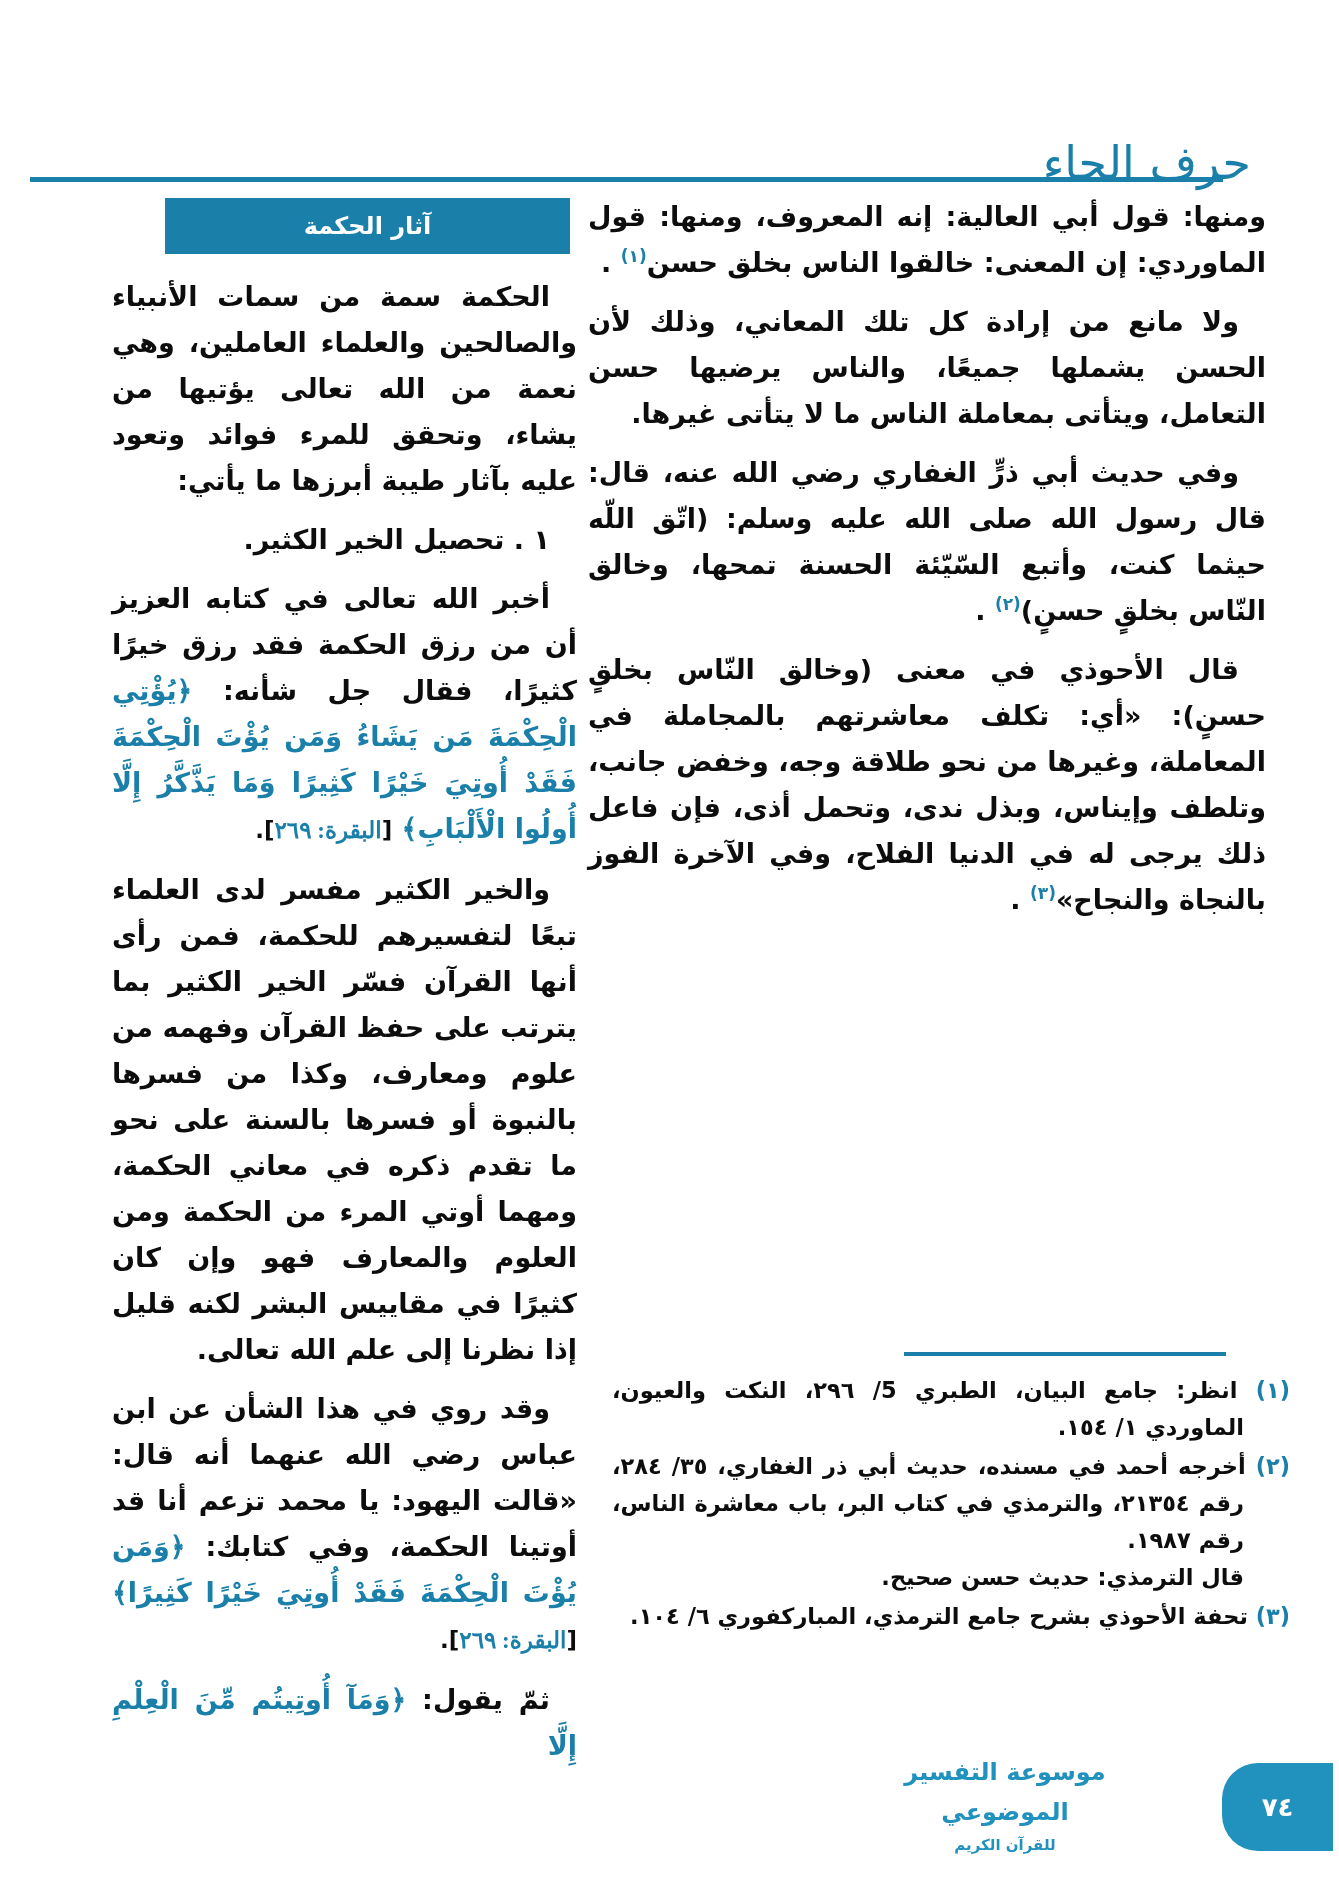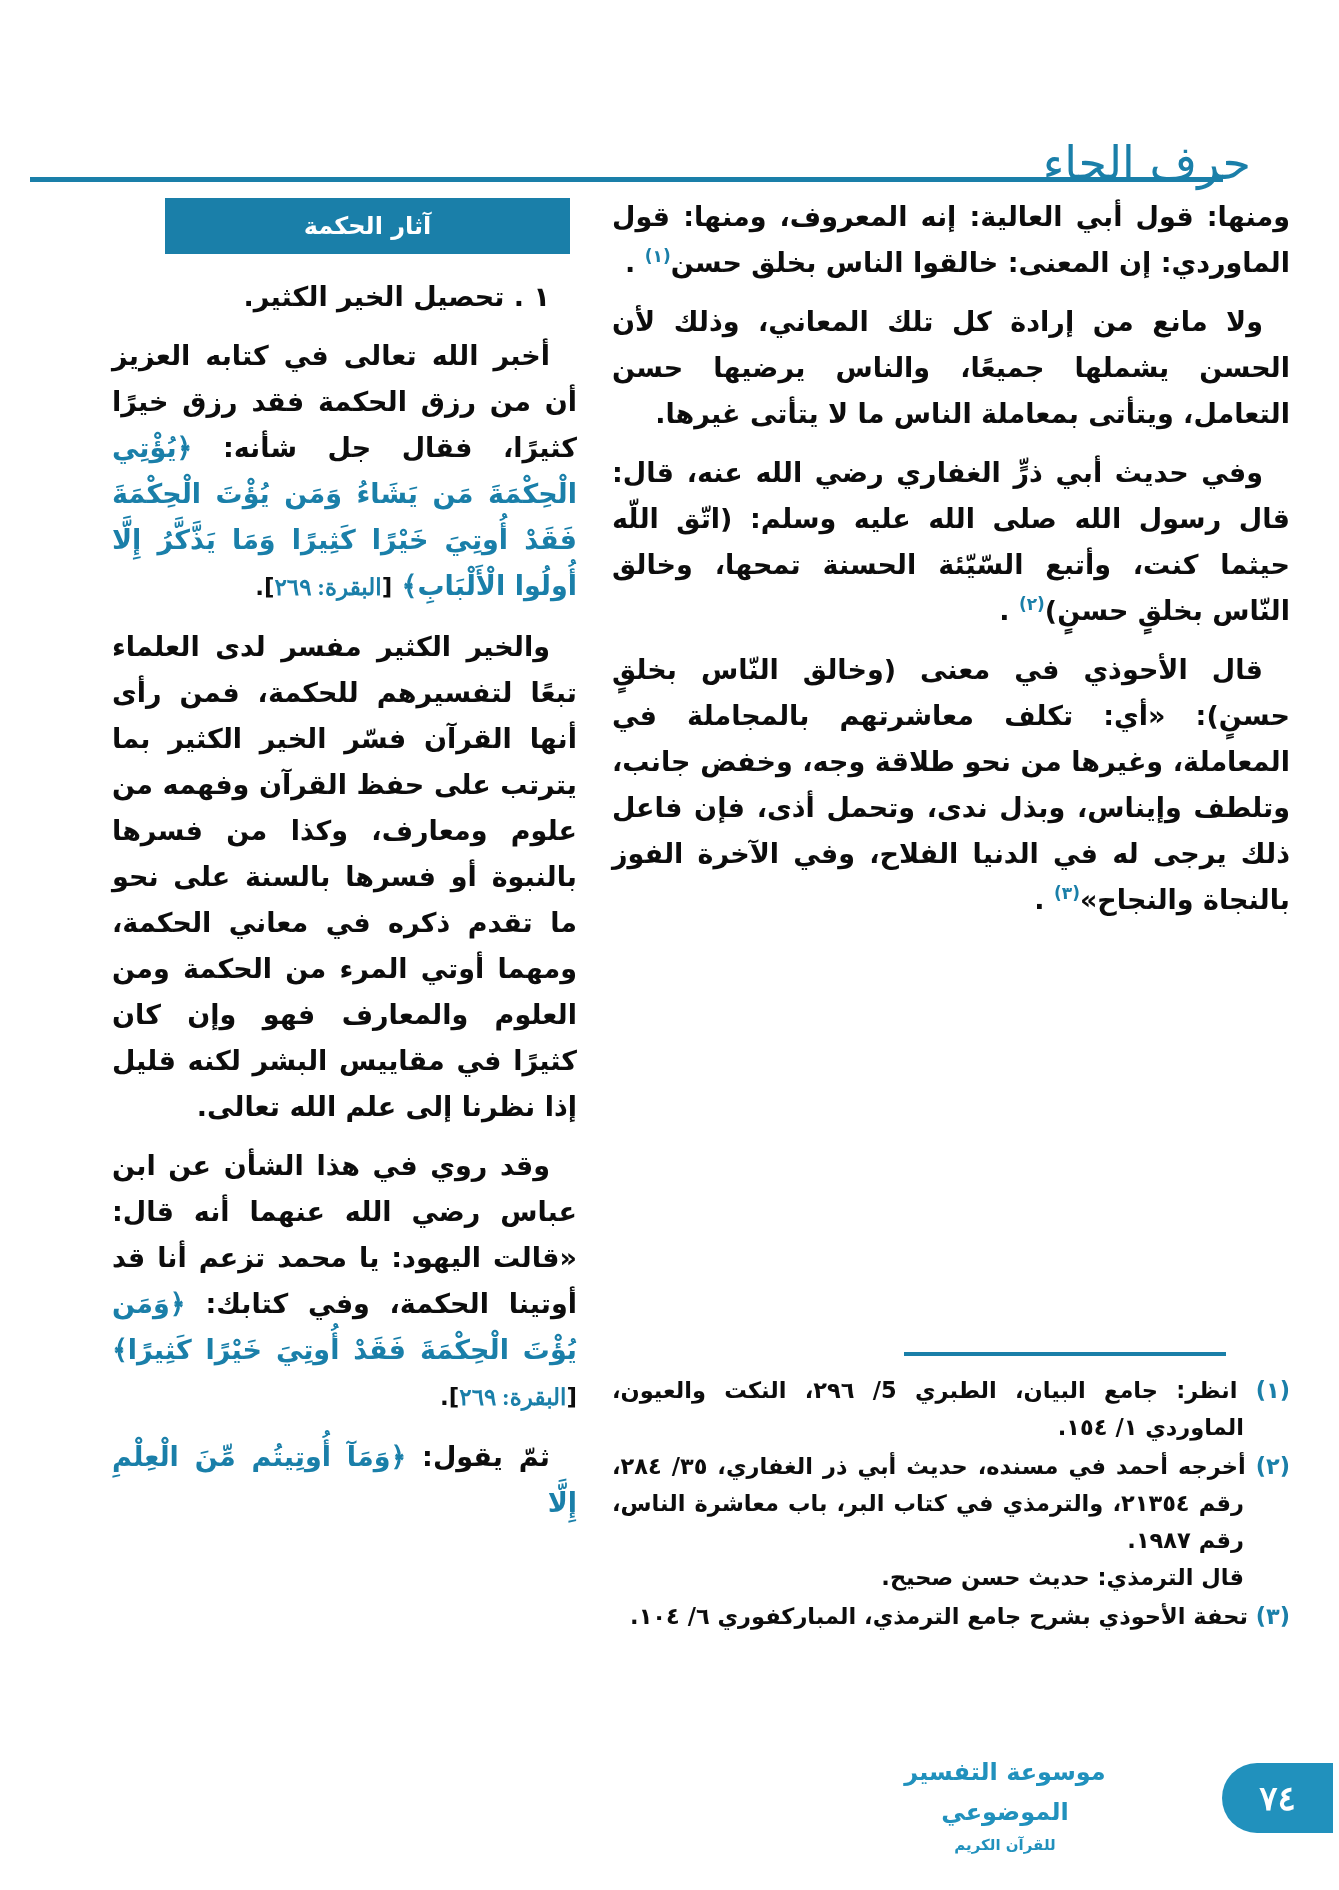--- a/index.html
+++ b/index.html
@@ -27,21 +27,21 @@
   }
   .header-rule{
     position:absolute;top:177px;left:30px;width:1193px;height:5px;
     background:var(--accent);
   }
   
   .col{position:absolute;text-align:justify;}
   .col p{margin:0 0 13px 0;font-size:27px;line-height:46px;font-weight:bold;text-indent:27px;}
   .col p.noindent{text-indent:0;}
   .col-left{top:196px;left:112px;width:465px;}
-  .col-right{top:194px;left:612px;width:678px;}
+  .col-right{top:194px;left:588px;width:678px;}
   .section-box{
     background:var(--accent);color:#fff;
     height:56px;margin:2px 7px 20px 53px;
     display:flex;align-items:center;justify-content:center;
     font-size:24px;font-weight:bold;
   }
   .quran{color:var(--accent);}
   .verse-ref{font-size:23px;font-weight:bold;color:var(--ink);}
   .verse-ref .inner{color:var(--accent);font-family:Liberation Serif, serif;}
   sup.fnref{color:var(--accent);font-size:17px;line-height:0;vertical-align:super;font-weight:bold;}
@@ -56,25 +56,25 @@
   .fn-num{color:var(--accent);}
   .fn-extra{text-indent:0;padding-right:0;}
   
   .footer-callig{
     position:absolute;top:1752px;left:852px;width:306px;
     text-align:center;color:var(--accent-bright);font-weight:bold;
   }
   .footer-callig .l1{font-size:24px;line-height:40px;letter-spacing:-1px;}
   .footer-callig .l2{font-size:15px;line-height:26px;}
   .page-tab{
-    position:absolute;top:1763px;left:1222px;width:111px;height:70px;
+    position:absolute;top:1763px;left:1222px;width:111px;height:88px;
     background:var(--accent-bright);
     border-radius:36px 0 0 36px;
     display:flex;align-items:center;justify-content:center;
-    color:#fff;font-size:34px;font-weight:bold;font-family:Liberation Serif, serif;
+    color:#fff;font-size:26px;font-weight:bold;
   }
 </style>
 </head>
 <body>
 
 <div class="page">
 
   <div class="chapter-title">حرف الحاء</div>
   <div class="header-rule"></div>
 
@@ -82,20 +82,21 @@
     <p class="noindent"><span>ومنها: قول أبي العالية: إنه المعروف، ومنها: قول الماوردي: إن المعنى: خالقوا الناس بخلق حسن</span><sup class="fnref">(١)</sup><span> .</span></p>
     <p><span>ولا مانع من إرادة كل تلك المعاني، وذلك لأن الحسن يشملها جميعًا، والناس يرضيها حسن التعامل، ويتأتى بمعاملة الناس ما لا يتأتى غيرها.</span></p>
     <p><span>وفي حديث أبي ذرٍّ الغفاري رضي الله عنه، قال: قال رسول الله صلى الله عليه وسلم: (اتّق اللّه حيثما كنت، وأتبع السّيّئة الحسنة تمحها، وخالق النّاس بخلقٍ حسنٍ)</span><sup class="fnref">(٢)</sup><span> .</span></p>
     <p><span>قال الأحوذي في معنى (وخالق النّاس بخلقٍ حسنٍ): «أي: تكلف معاشرتهم بالمجاملة في المعاملة، وغيرها من نحو طلاقة وجه، وخفض جانب، وتلطف وإيناس، وبذل ندى، وتحمل أذى، فإن فاعل ذلك يرجى له في الدنيا الفلاح، وفي الآخرة الفوز بالنجاة والنجاح»</span><sup class="fnref">(٣)</sup><span> .</span></p>
   </section>
 
   <section class="col col-left">
     <div class="section-box">
       <span>آثار الحكمة</span>
     </div>
+    <p><span>الحكمة سمة من سمات الأنبياء والصالحين والعلماء العاملين، وهي نعمة من الله تعالى يؤتيها من يشاء، وتحقق للمرء فوائد وتعود عليه بآثار طيبة أبرزها ما يأتي:</span></p>
     <p><span>١ . تحصيل الخير الكثير.</span></p>
     <p><span>أخبر الله تعالى في كتابه العزيز أن من رزق الحكمة فقد رزق خيرًا كثيرًا، فقال جل شأنه: </span><span class="quran">﴿يُؤْتِي الْحِكْمَةَ مَن يَشَاءُ وَمَن يُؤْتَ الْحِكْمَةَ فَقَدْ أُوتِيَ خَيْرًا كَثِيرًا وَمَا يَذَّكَّرُ إِلَّا أُولُوا الْأَلْبَابِ﴾ </span><span class="verse-ref"><span>[</span><span class="inner">البقرة: ٢٦٩</span><span>].</span></span></p>
     <p><span>والخير الكثير مفسر لدى العلماء تبعًا لتفسيرهم للحكمة، فمن رأى أنها القرآن فسّر الخير الكثير بما يترتب على حفظ القرآن وفهمه من علوم ومعارف، وكذا من فسرها بالنبوة أو فسرها بالسنة على نحو ما تقدم ذكره في معاني الحكمة، ومهما أوتي المرء من الحكمة ومن العلوم والمعارف فهو وإن كان كثيرًا في مقاييس البشر لكنه قليل إذا نظرنا إلى علم الله تعالى.</span></p>
     <p><span>وقد روي في هذا الشأن عن ابن عباس رضي الله عنهما أنه قال: «قالت اليهود: يا محمد تزعم أنا قد أوتينا الحكمة، وفي كتابك: </span><span class="quran">﴿وَمَن يُؤْتَ الْحِكْمَةَ فَقَدْ أُوتِيَ خَيْرًا كَثِيرًا﴾ </span><span class="verse-ref"><span>[</span><span class="inner">البقرة: ٢٦٩</span><span>].</span></span></p>
     <p><span>ثمّ يقول: </span><span class="quran">﴿وَمَآ أُوتِيتُم مِّنَ الْعِلْمِ إِلَّا</span></p>
   </section>
 
   <section class="footnotes">
     <div class="fn-rule"></div>
     <ul class="fn-list">

